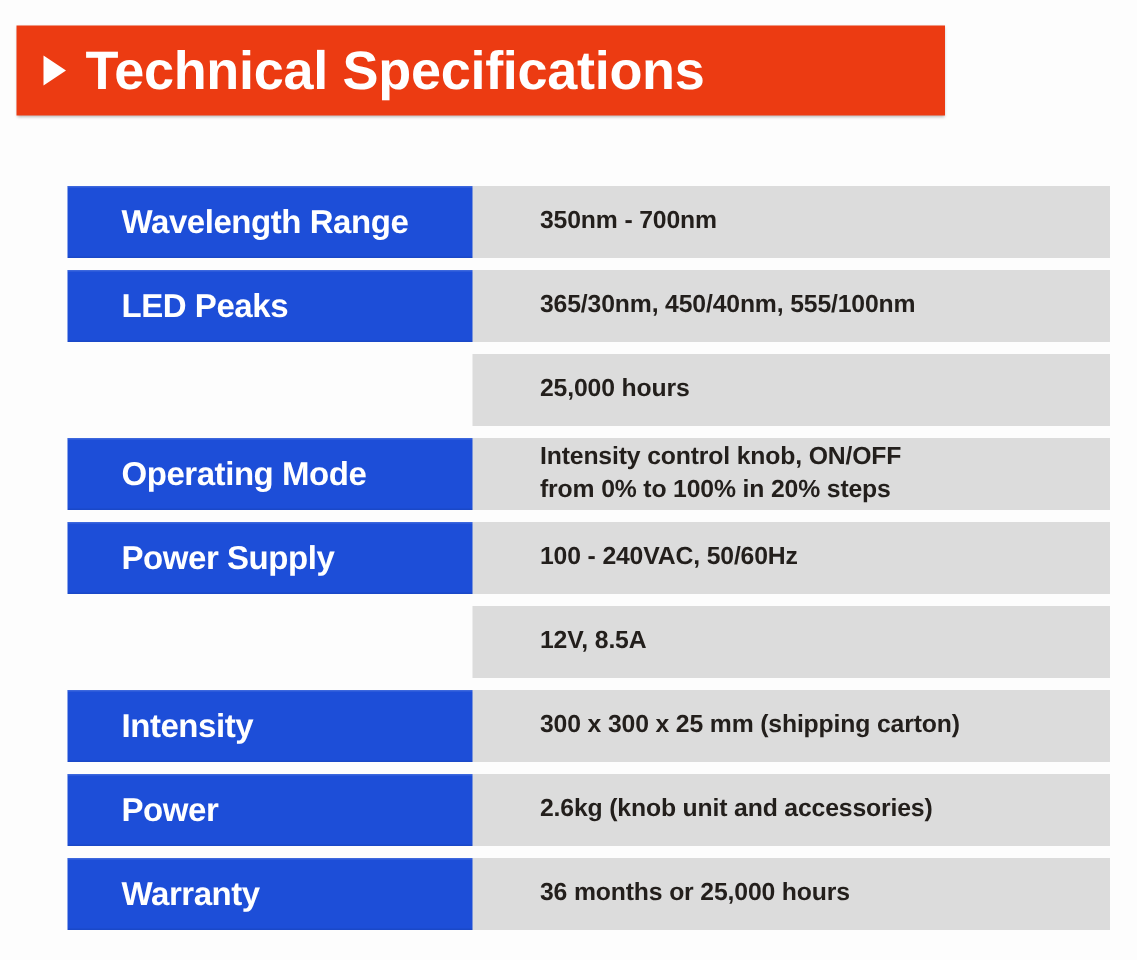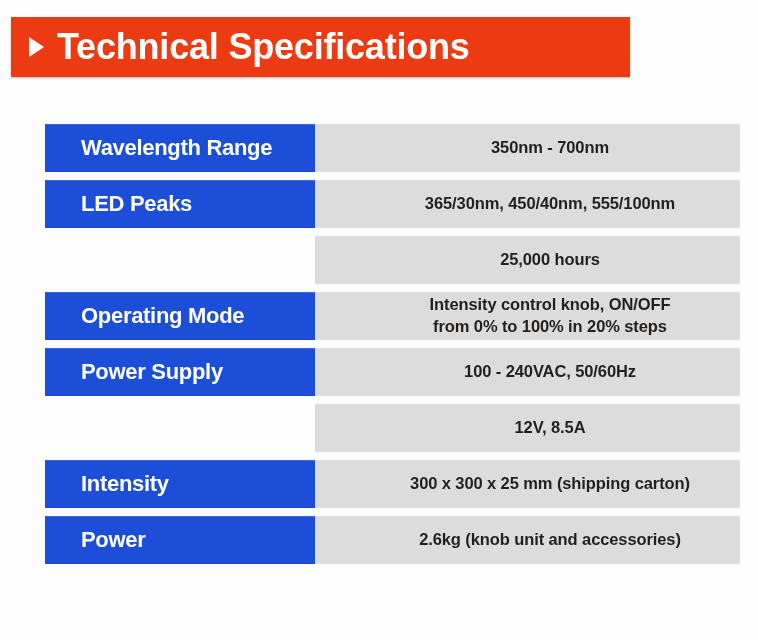--- a/index.html
+++ b/index.html
@@ -97,21 +97,20 @@
     background: #dcdcdc;
     color: #231f1c;
     font-size: 16.5px;
     font-weight: 700;
     letter-spacing: -0.1px;
     display: flex;
     flex-direction: column;
     justify-content: center;
     box-sizing: border-box;
     padding-left: 45px;
-    align-items: center;
   }
   .spec-value .line {
     line-height: 1.32;
     white-space: nowrap;
   }
 </style>
 </head>
 <body>
 
 <div class="page">
@@ -162,15 +161,21 @@
         <div class="spec-value">
           <div class="line">300 x 300 x 25 mm (shipping carton)</div>
         </div>
       </div>
       <div class="spec-row">
         <div class="spec-label">Power</div>
         <div class="spec-value">
           <div class="line">2.6kg (knob unit and accessories)</div>
         </div>
       </div>
+      <div class="spec-row">
+        <div class="spec-label">Warranty</div>
+        <div class="spec-value">
+          <div class="line">36 months or 25,000 hours</div>
+        </div>
+      </div>
     </div>
 
 </div>
 
 </body></html>

